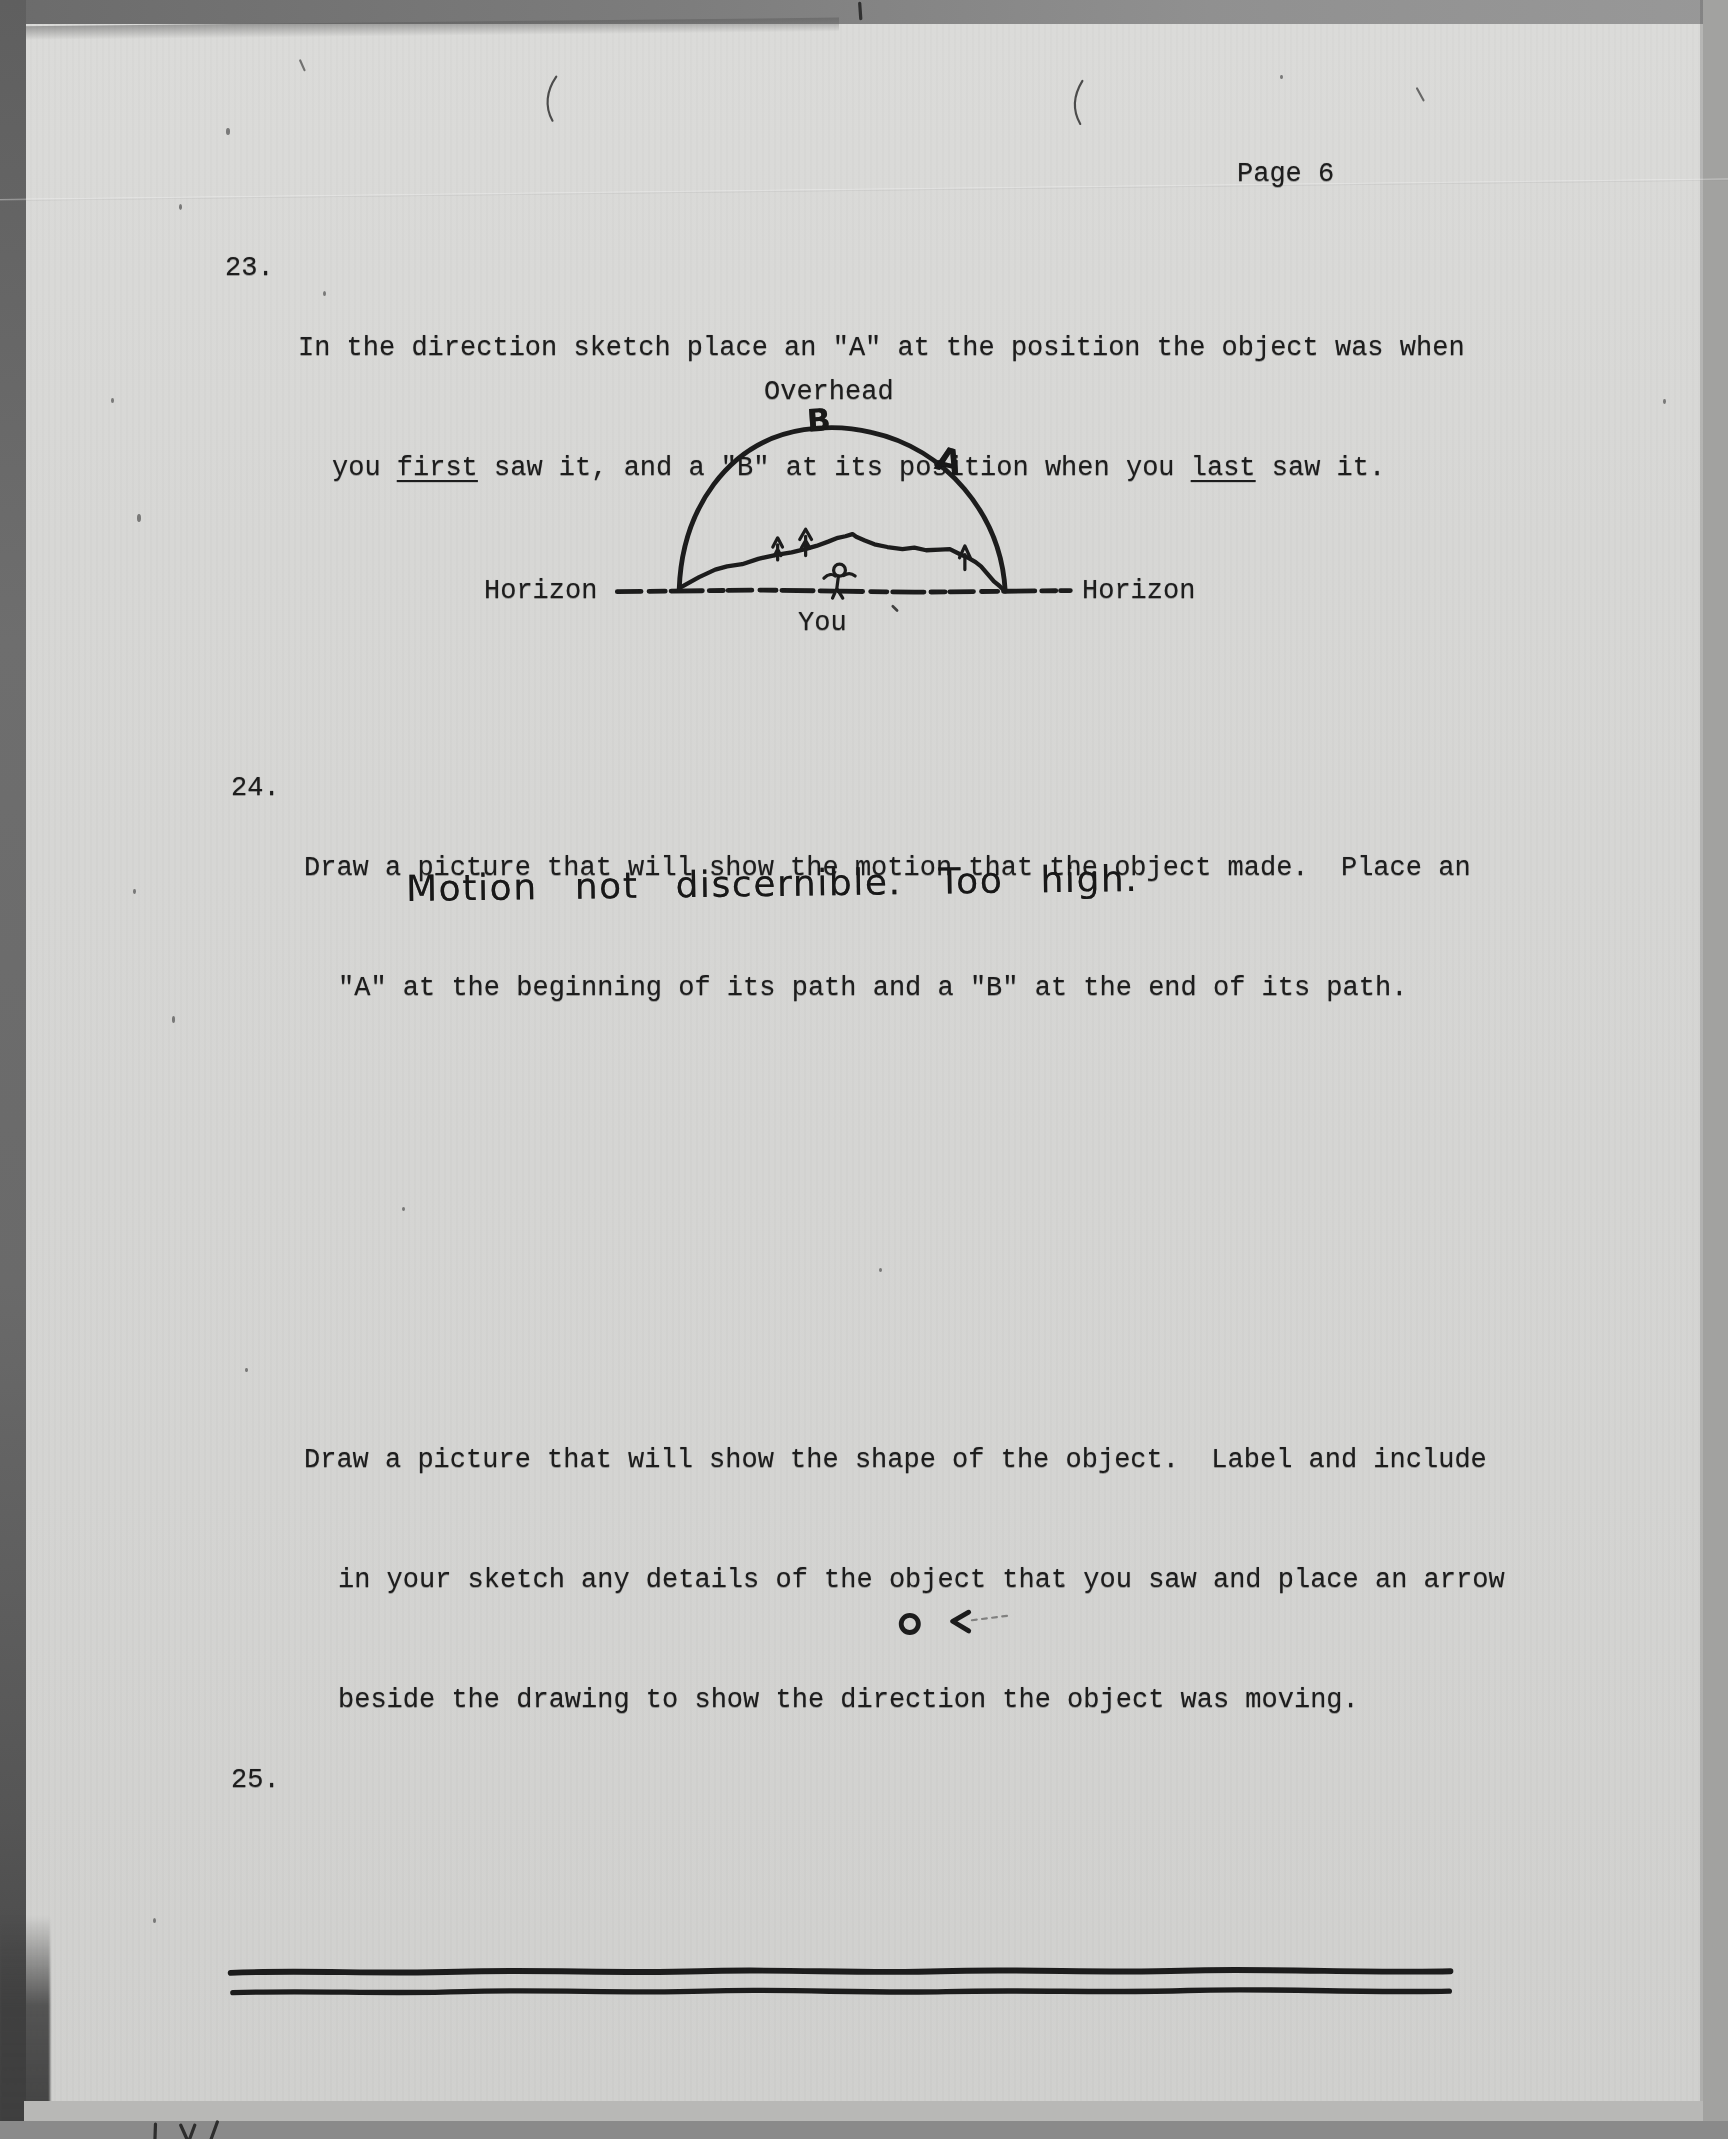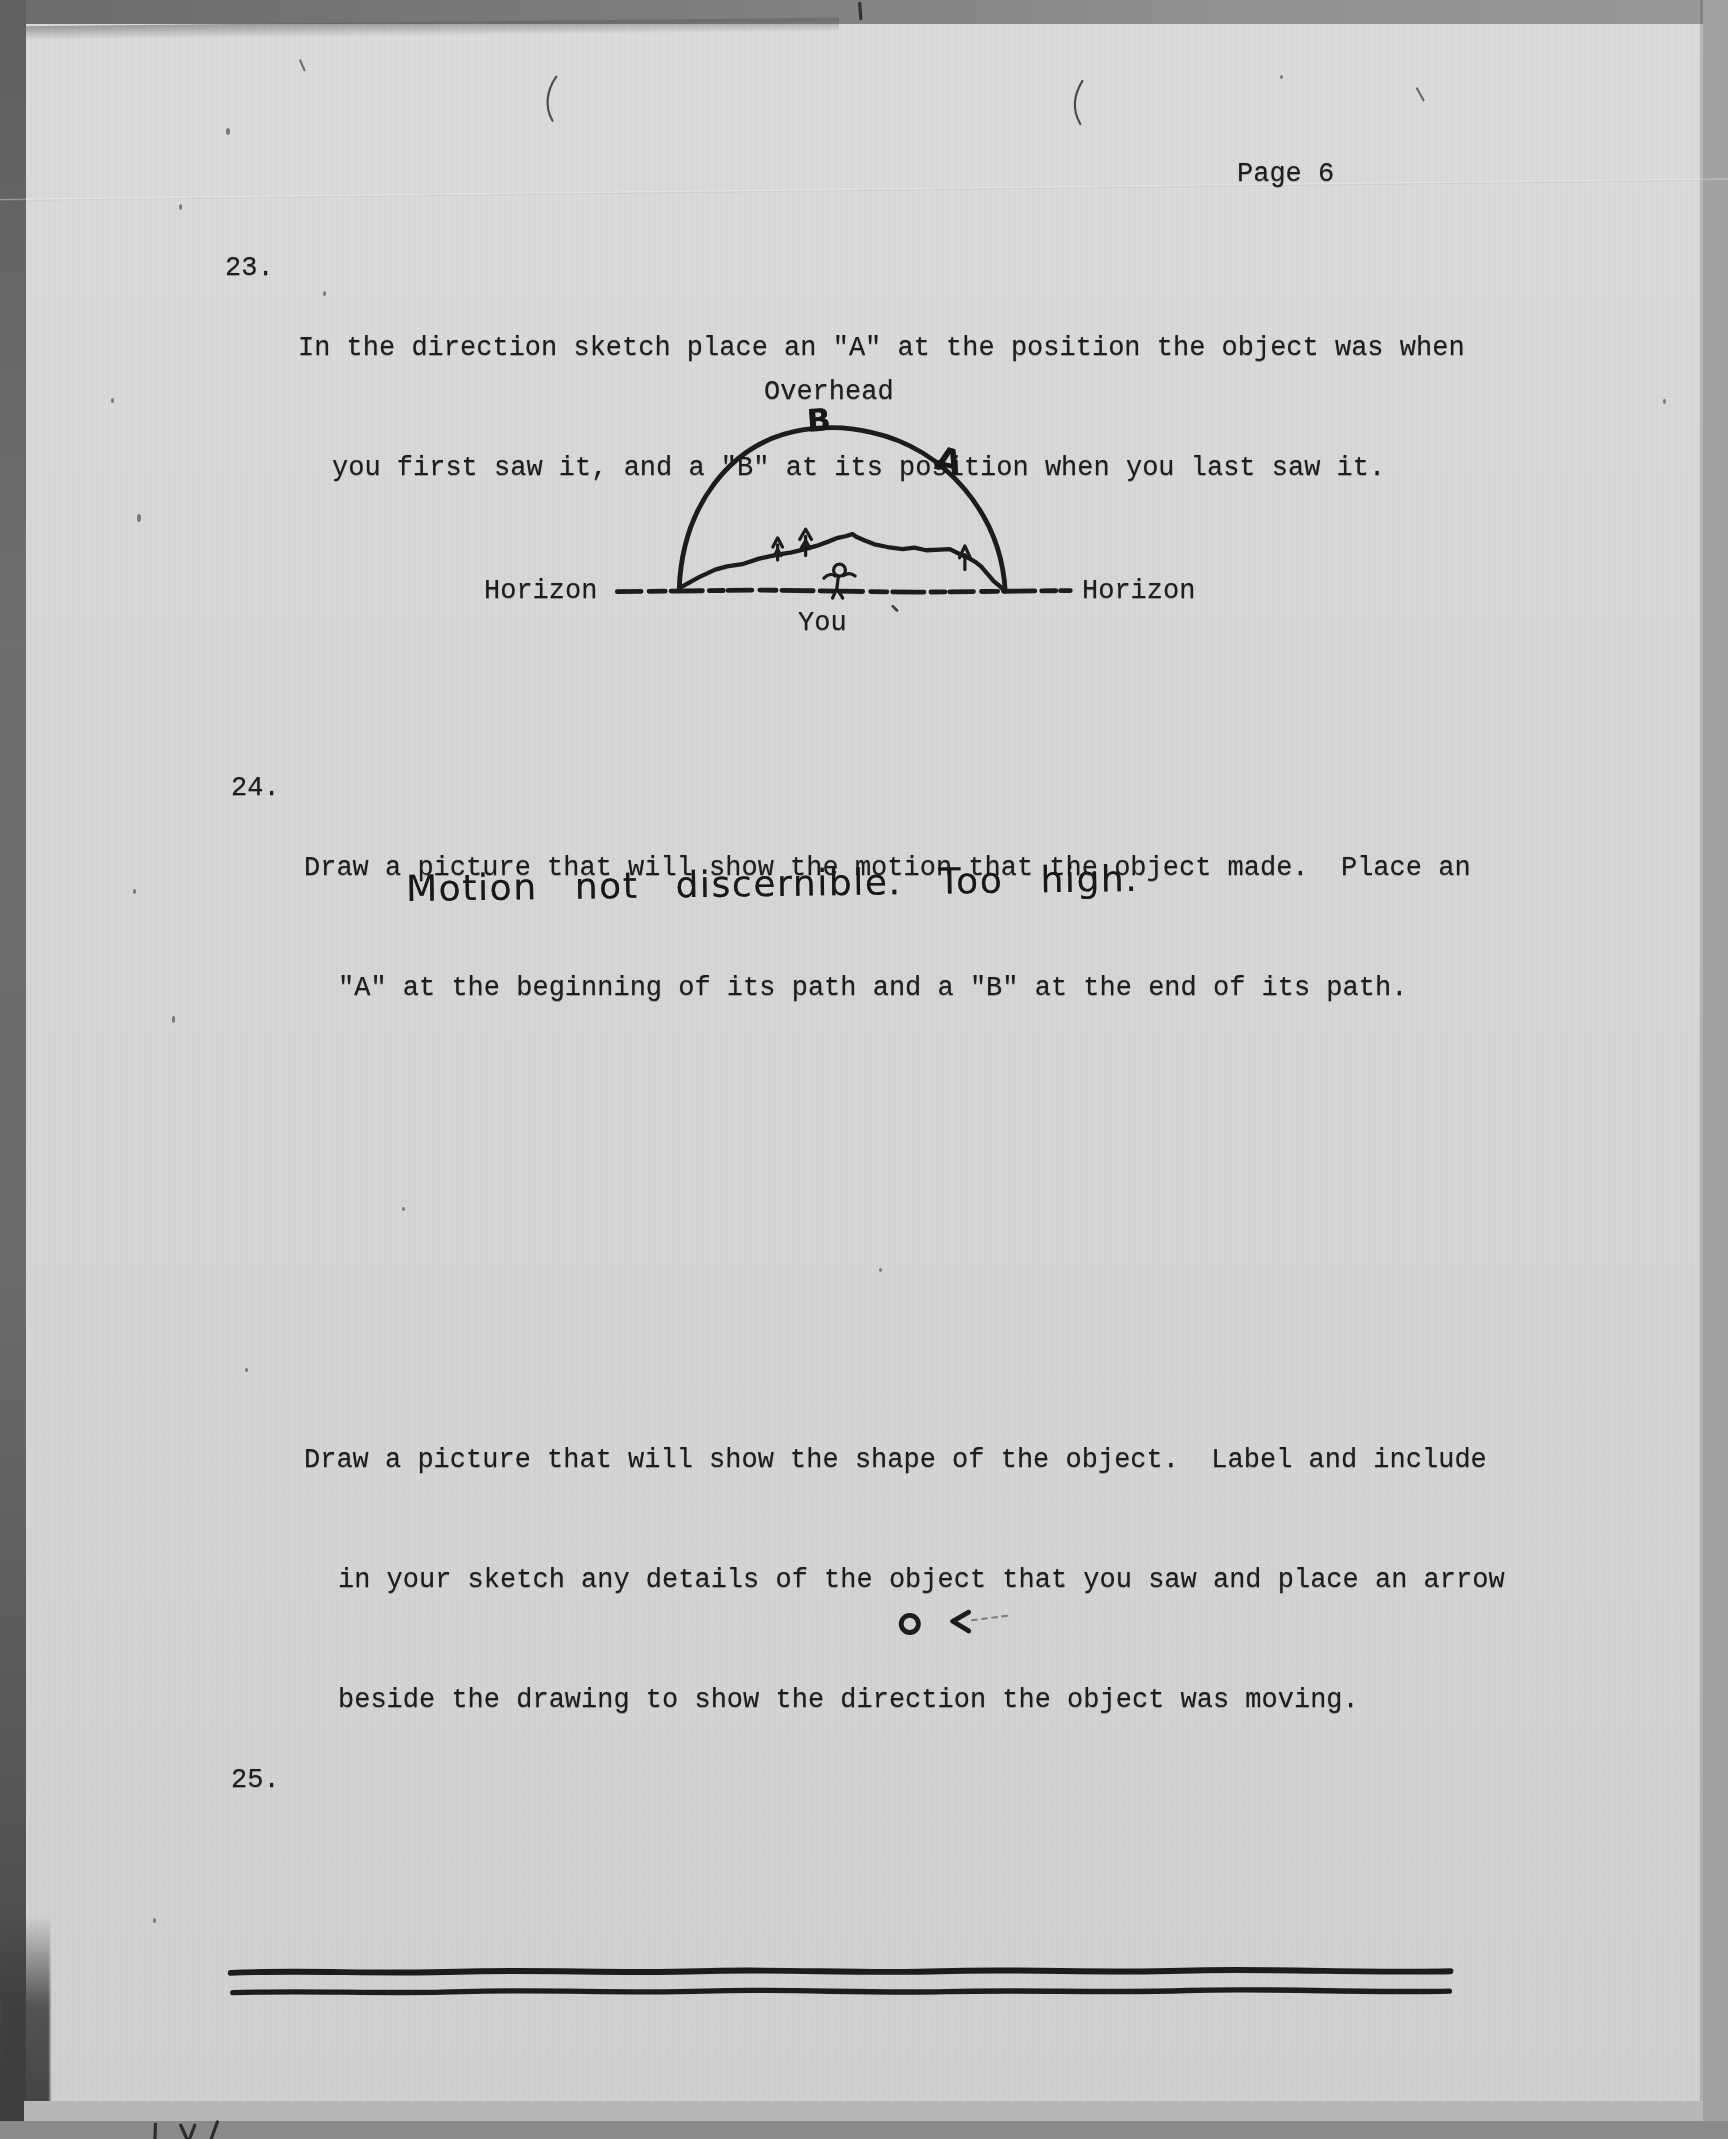--- a/index.html
+++ b/index.html
@@ -34,21 +34,21 @@
 
   
   .typed{
     position:absolute;font-size:27px;line-height:40px;color:#1d1d1d;white-space:pre;
     text-shadow:0 0.5px 0 rgba(25,25,25,.30),0 0 1.1px rgba(25,25,25,.28);
   }
   .q{display:flex;align-items:flex-start;}
   .q-num{width:73px;flex:0 0 73px;}
   .q-line{white-space:pre;}
   .indent{padding-left:34px;}
-  .u{text-decoration-thickness:2.2px;text-underline-offset:5.4px;}
+  .u{text-decoration:underline;text-decoration-thickness:2.2px;text-underline-offset:5.4px;}
 
   
   .hand{
     position:absolute;font-family:"DejaVu Sans",sans-serif;color:#181818;
     text-shadow:0 0 0.5px rgba(0,0,0,.55);white-space:pre;
   }
   .hand-answer{font-size:36px;letter-spacing:1.6px;word-spacing:24px;transform:rotate(-0.8deg);}
   .hand-mark{font-weight:bold;}
 
   svg{position:absolute;overflow:visible;}

